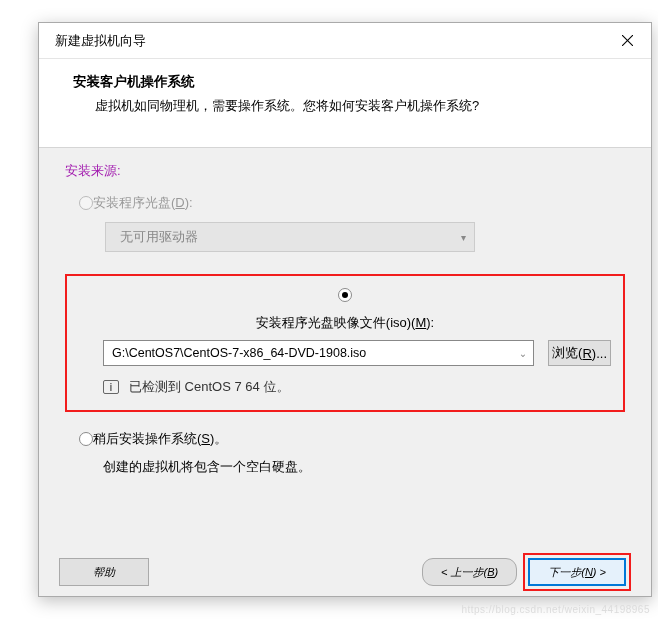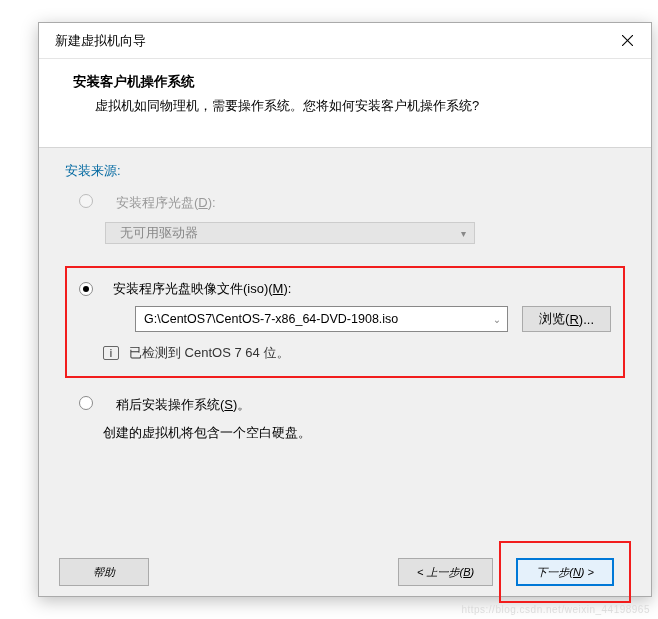--- a/index.html
+++ b/index.html
@@ -45,24 +45,25 @@
       border-bottom: 1px solid #d5d5d5;
       background: #fff;
     }
     .header-title { font-weight: bold; font-size: 13.5px; margin-bottom: 6px; color: #000; }
     .header-desc { font-size: 13px; color: #000; padding-left: 22px; }
     .content {
       padding: 14px 26px 10px 26px;
       background: #f0f0f0;
       height: calc(100% - 36px - 72px - 48px);
     }
-    .install-src-label { font-size: 13px; margin-bottom: 14px; color: #0369a1; }
+    .install-src-label { font-size: 13px; margin-bottom: 14px; color: #a21caf; }
     .radio-row {
       display: flex;
-      gap: 23px;
+      align-items: center;
+      gap: 0;
     }
     .radio {
       width: 14px;
       height: 14px;
       border: 1px solid #8a8a8a;
       border-radius: 50%;
       display: inline-flex;
       align-items: center;
       justify-content: center;
       background: #fff;
@@ -78,59 +79,58 @@
     .section1 {
       padding-left: 14px;
       margin-bottom: 22px;
     }
     .section1 .radio-label { color: #9a9a9a; }
     .section1 .radio-label u { text-decoration: underline; }
     .dropdown-disabled {
       margin-top: 10px;
       margin-left: 26px;
       width: 370px;
-      height: 22px;
+      height: 30px;
       background: #e5e5e5;
       border: 1px solid #ccc;
       display: flex;
       align-items: center;
       justify-content: space-between;
       padding: 0 8px 0 14px;
       color: #888;
     }
     .chev { font-size: 10px; color: #888; }
     .highlight-box {
       border: 2px solid #f21c1c;
       padding: 12px 12px 14px 12px;
       margin-bottom: 18px;
     }
-    .iso-label { display: flex; align-items: center; gap: 20px; }
+    .iso-label { display: flex; align-items: center; gap: 12px; flex-direction: column; }
     .iso-label u { text-decoration: underline; }
     .iso-row {
       display: flex;
       align-items: center;
       gap: 14px;
       margin-top: 8px;
       margin-left: 24px;
     }
     .combo {
       flex: 1;
       height: 26px;
       border: 1px solid #888;
       background: #fff;
       display: flex;
       align-items: center;
       justify-content: space-between;
       padding: 0 6px 0 8px;
       font-size: 12.5px;
-      margin-left: 32px;
     }
     .browse-btn {
       height: 26px;
-      padding: 0 16px;
+      padding: 0 3px;
       background: #e1e1e1;
       border: 1px solid #aaa;
       font-size: 13px;
       display: flex;
       align-items: center;
       cursor: pointer;
     }
     .browse-btn u { text-decoration: underline; }
     .detect-row {
       margin-top: 12px;
@@ -187,25 +187,25 @@
       font-style: italic;
     }
     .footer-btn u { text-decoration: underline; }
     .footer .spacer { flex: 1; }
     .next-btn {
       border: 2px solid #0078d7;
       background: #e5f1fb;
     }
     .next-highlight {
       border: 2px solid #f21c1c;
-      padding: 15px;
+      padding: 3px;
       display: inline-flex;
       margin-left: 6px;
     }
-    .back-btn { margin-left: 0; }
+    .back-btn { margin-left: 0; border-radius: 11px; }
     .cancel-btn { margin-left: 20px; }
     .watermark {
       position: absolute;
       bottom: 4px;
       right: 8px;
       color: #dcdcdc;
       font-size: 10px;
       letter-spacing: 0.5px;
     }
   </style>

